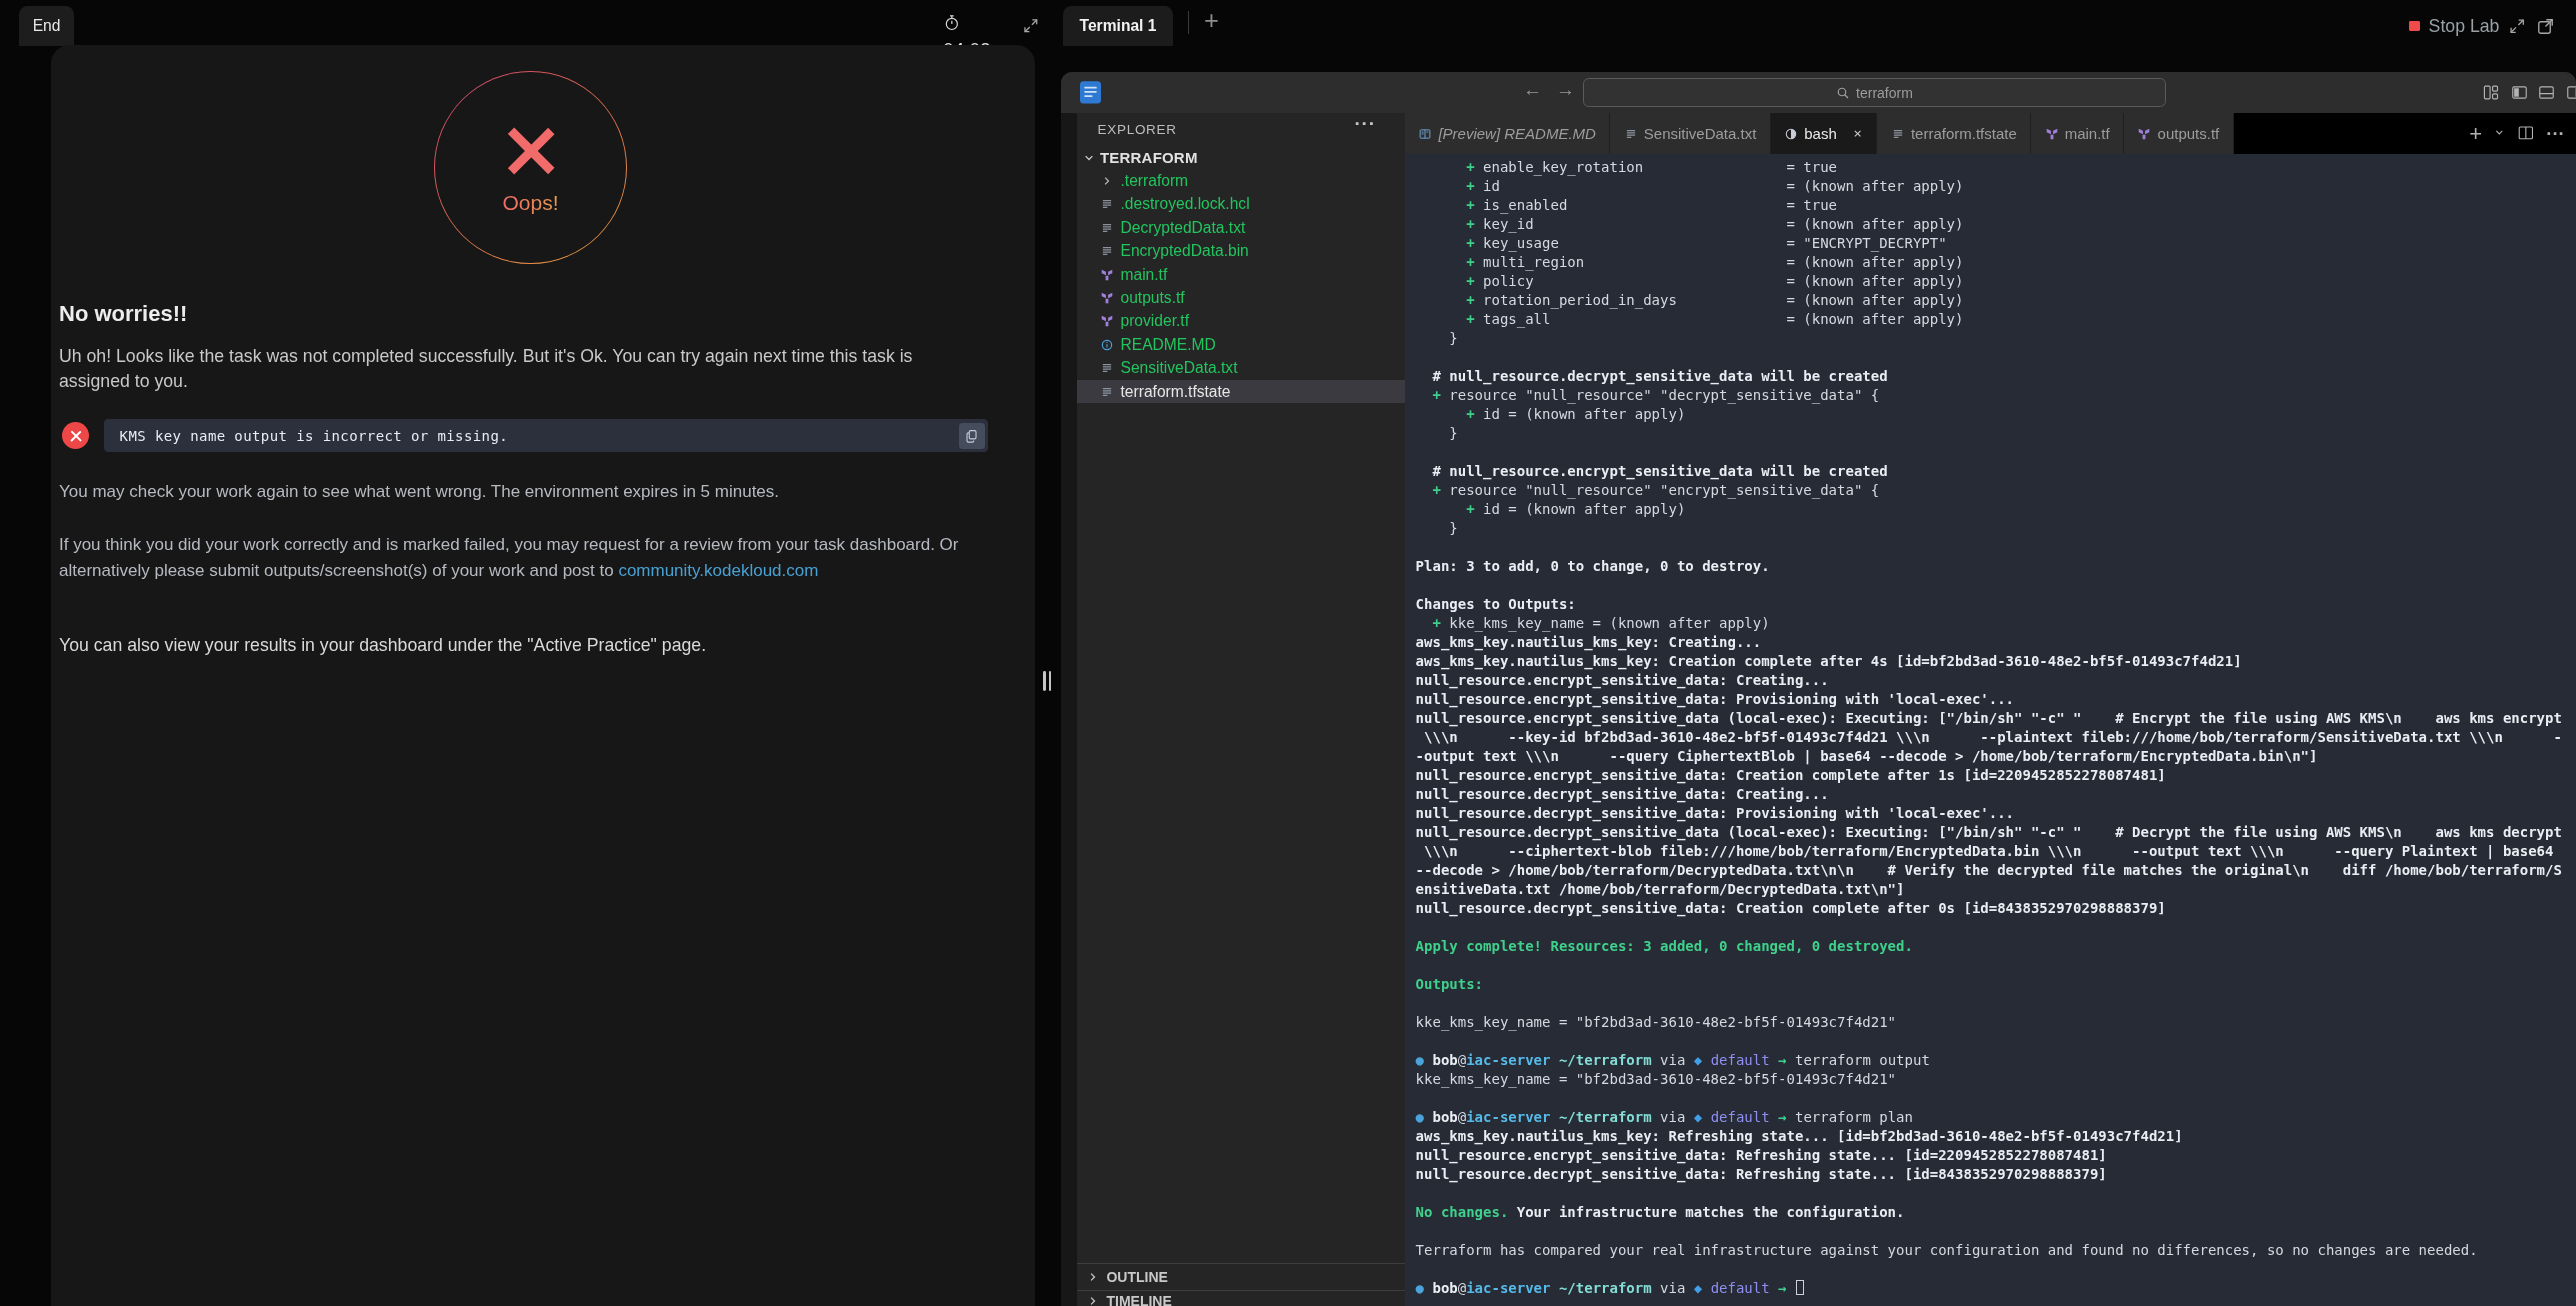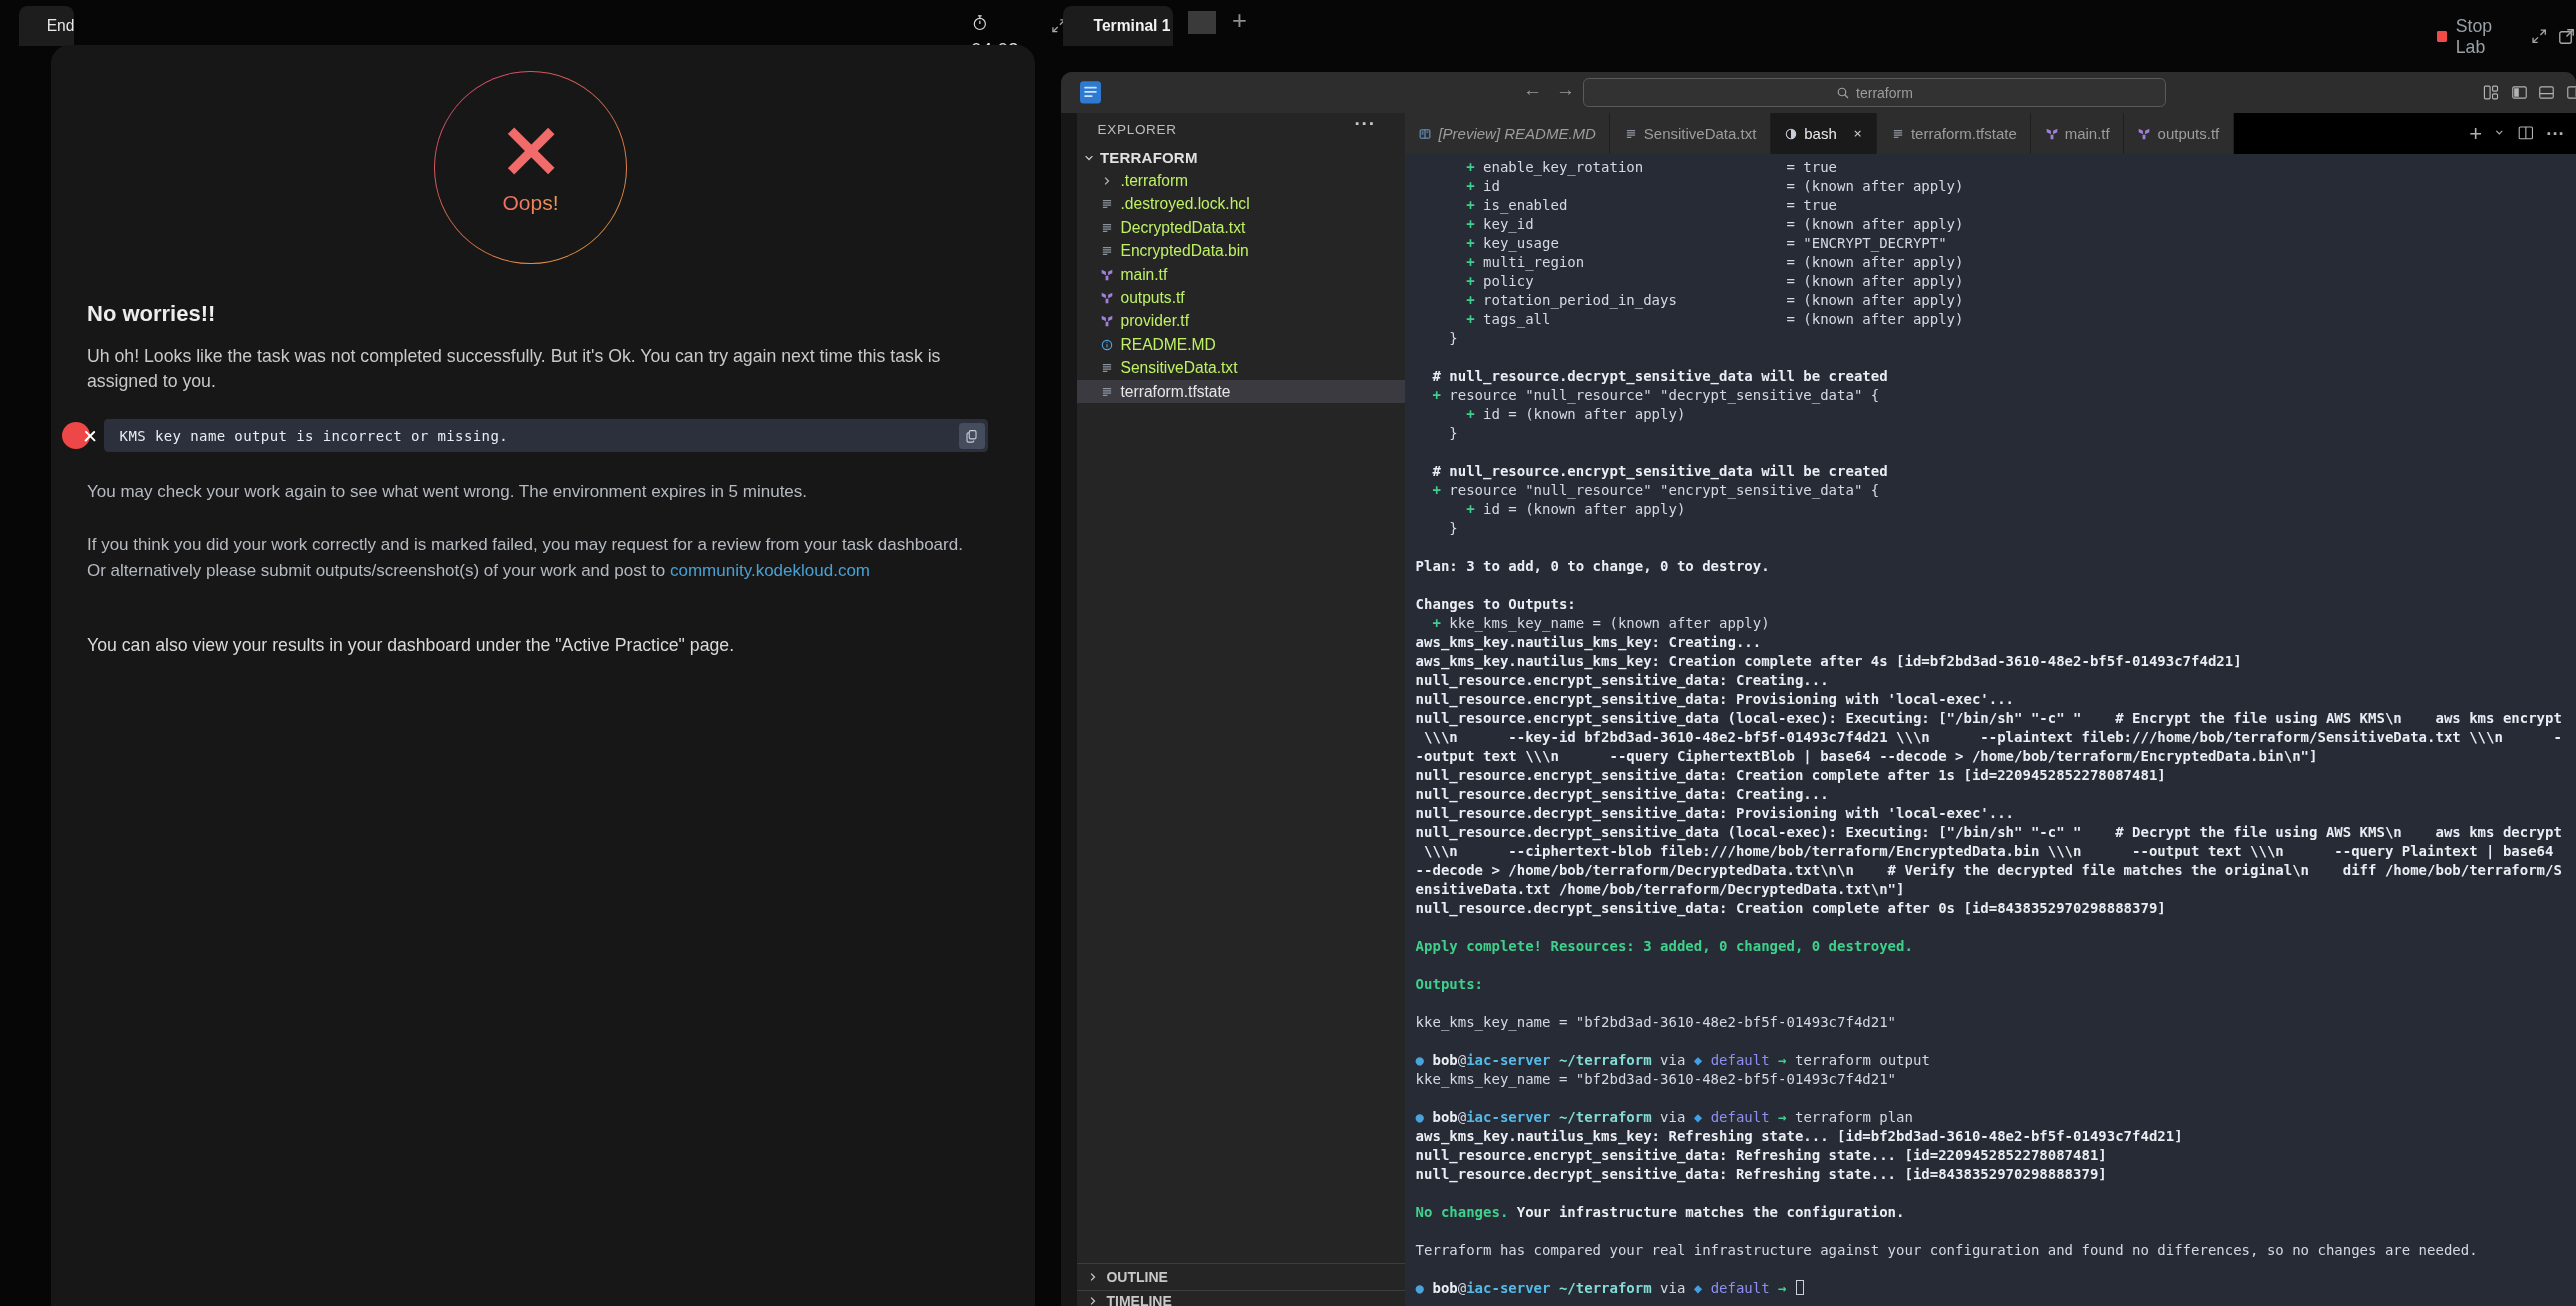--- a/index.html
+++ b/index.html
@@ -1,18 +1,18 @@
 <!DOCTYPE html>
 <html style="font-size:11.3px"><head>
 <meta charset="utf-8">
 <style>
   html,body{margin:0;padding:0;width:2576px;height:1306px;background:#060606;overflow:hidden;
     font-family:"Liberation Sans",sans-serif;}
   *{box-sizing:border-box;}
-  .abs{position:absolute;padding-left:28px;}
+  .abs{position:absolute;}
 
   
   #end-tab{left:19px;top:5.7px;width:55px;height:40px;background:#1d1d1d;border-radius:8.5px 8.5px 0 0;
     display:flex;align-items:center;justify-content:center;font-size:15.6px;color:#e9e9e9;}
   #timer{left:943px;top:14px;display:flex;align-items:flex-start;gap:7px;color:#e3e3e3;font-size:19px;flex-direction:column;}
   #fs-btn{left:1022px;top:17px;display:flex;}
 
   
   #task-card{left:51px;top:45px;width:984px;height:1261px;background:#171717;border-radius:18.4px 18.4px 0 0;}
   #oops-ring{left:434px;top:71px;width:193px;height:193px;border-radius:50%;
@@ -62,21 +62,21 @@
   #searchbox{position:absolute;left:522px;top:6.4px;width:583px;height:29px;background:#323232;
     border:0.7px solid #5a5a5a;border-radius:5.7px;display:flex;align-items:center;justify-content:center;gap:6.4px;
     color:#9c9c9c;font-size:14px;}
   #layout-icons{position:absolute;left:1422px;top:12px;display:flex;gap:10.6px;}
 
   #side-strip{position:absolute;left:0;top:41px;width:15.6px;bottom:0;background:#171717;}
   #sidebar{position:absolute;left:15.6px;top:41px;width:329px;bottom:0;background:#252526;}
   #exp-header{position:absolute;left:21px;top:8.5px;font-size:13.5px;letter-spacing:0.7px;color:#bdbdbd;}
   #exp-dots{position:absolute;left:278px;top:0px;font-size:19px;font-weight:700;color:#c8c8c8;letter-spacing:0.7px;}
   #tree{position:absolute;left:0;top:33px;right:0;}
-  .tree-row{height:23.4px;display:flex;align-items:center;padding-left:23.4px;gap:7px;font-size:15.6px;color:#bef264;}
+  .tree-row{height:23.4px;display:flex;align-items:center;padding-left:23.4px;gap:7px;font-size:15.6px;color:#22c55e;}
   .tree-row.selected{background:#3a3a40;color:#e6e6e6;}
   #ws-row{height:23.4px;display:flex;align-items:center;padding-left:5.7px;gap:4.2px;
     font-size:15px;font-weight:700;color:#e2e2e2;letter-spacing:0.2px;}
   .ticon{width:13.5px;display:flex;justify-content:center;}
   .panel-row{position:absolute;left:0;right:0;border-top:0.7px solid #3d3d3d;display:flex;align-items:center;
     gap:6.4px;padding-left:10px;font-size:14px;font-weight:700;color:#c9c9c9;}
   #outline-row{top:1150px;height:27px;}
   #timeline-row{top:1177px;height:21px;}
 
   #tabbar{position:absolute;left:344px;top:41px;right:0;height:41px;background:#000000;display:flex;align-items:stretch;}

